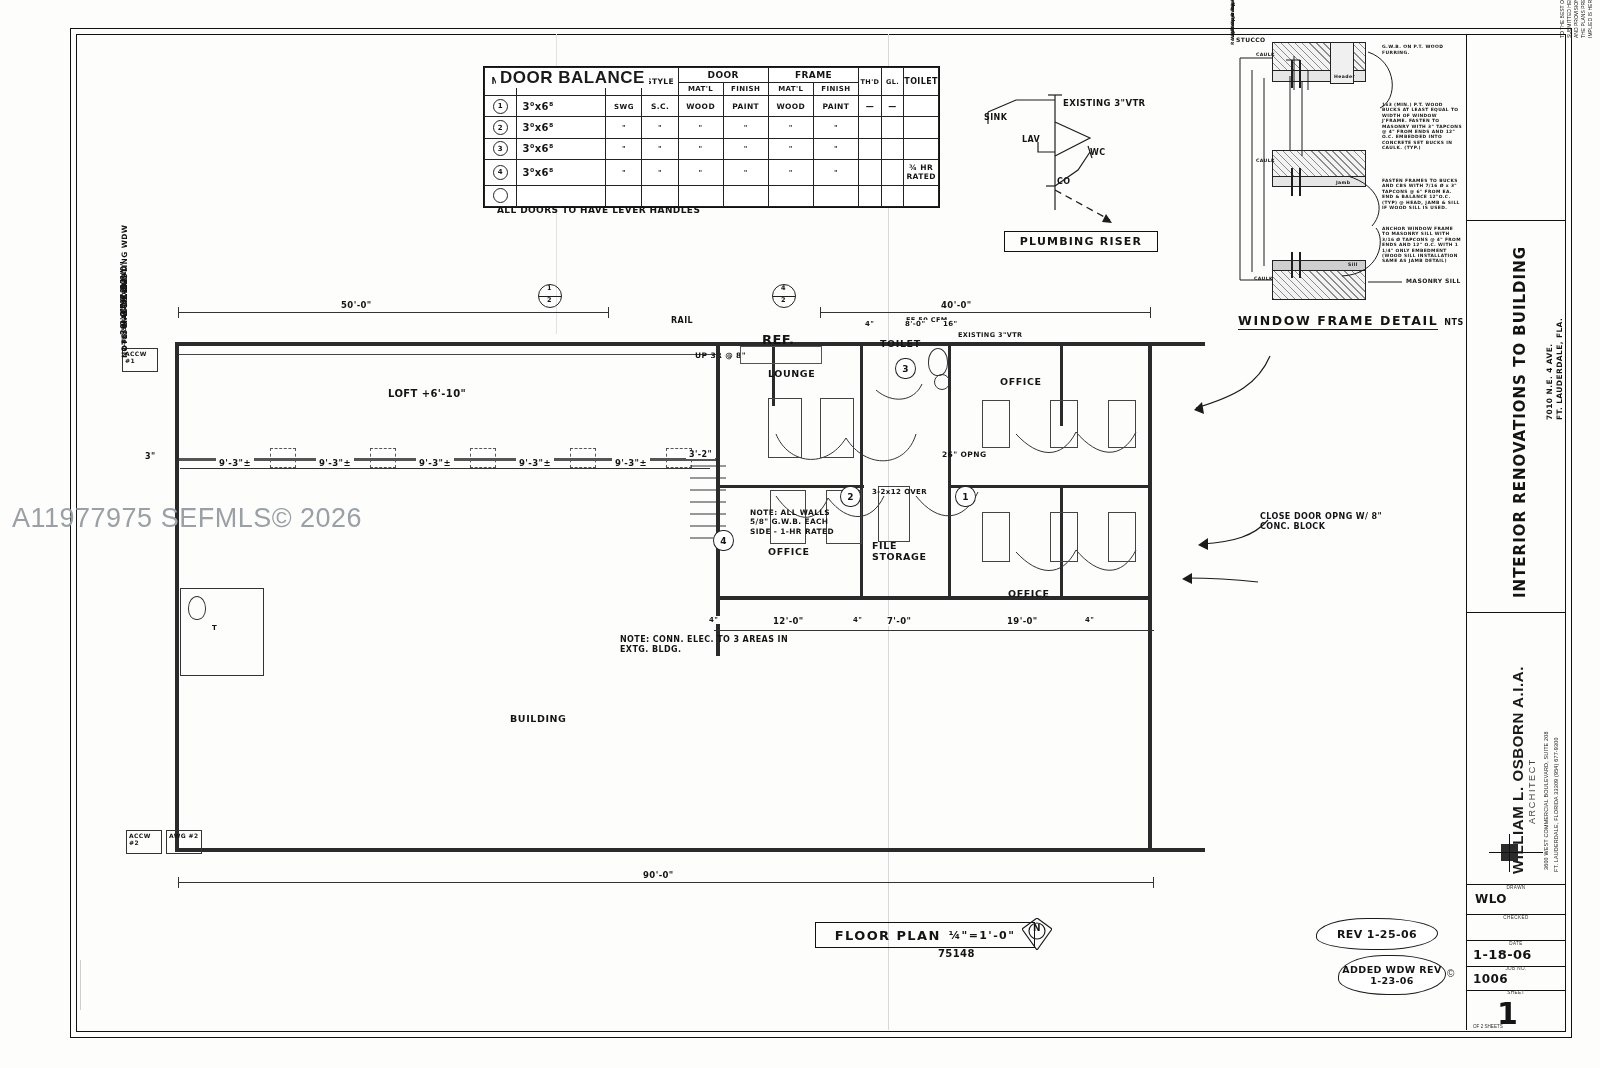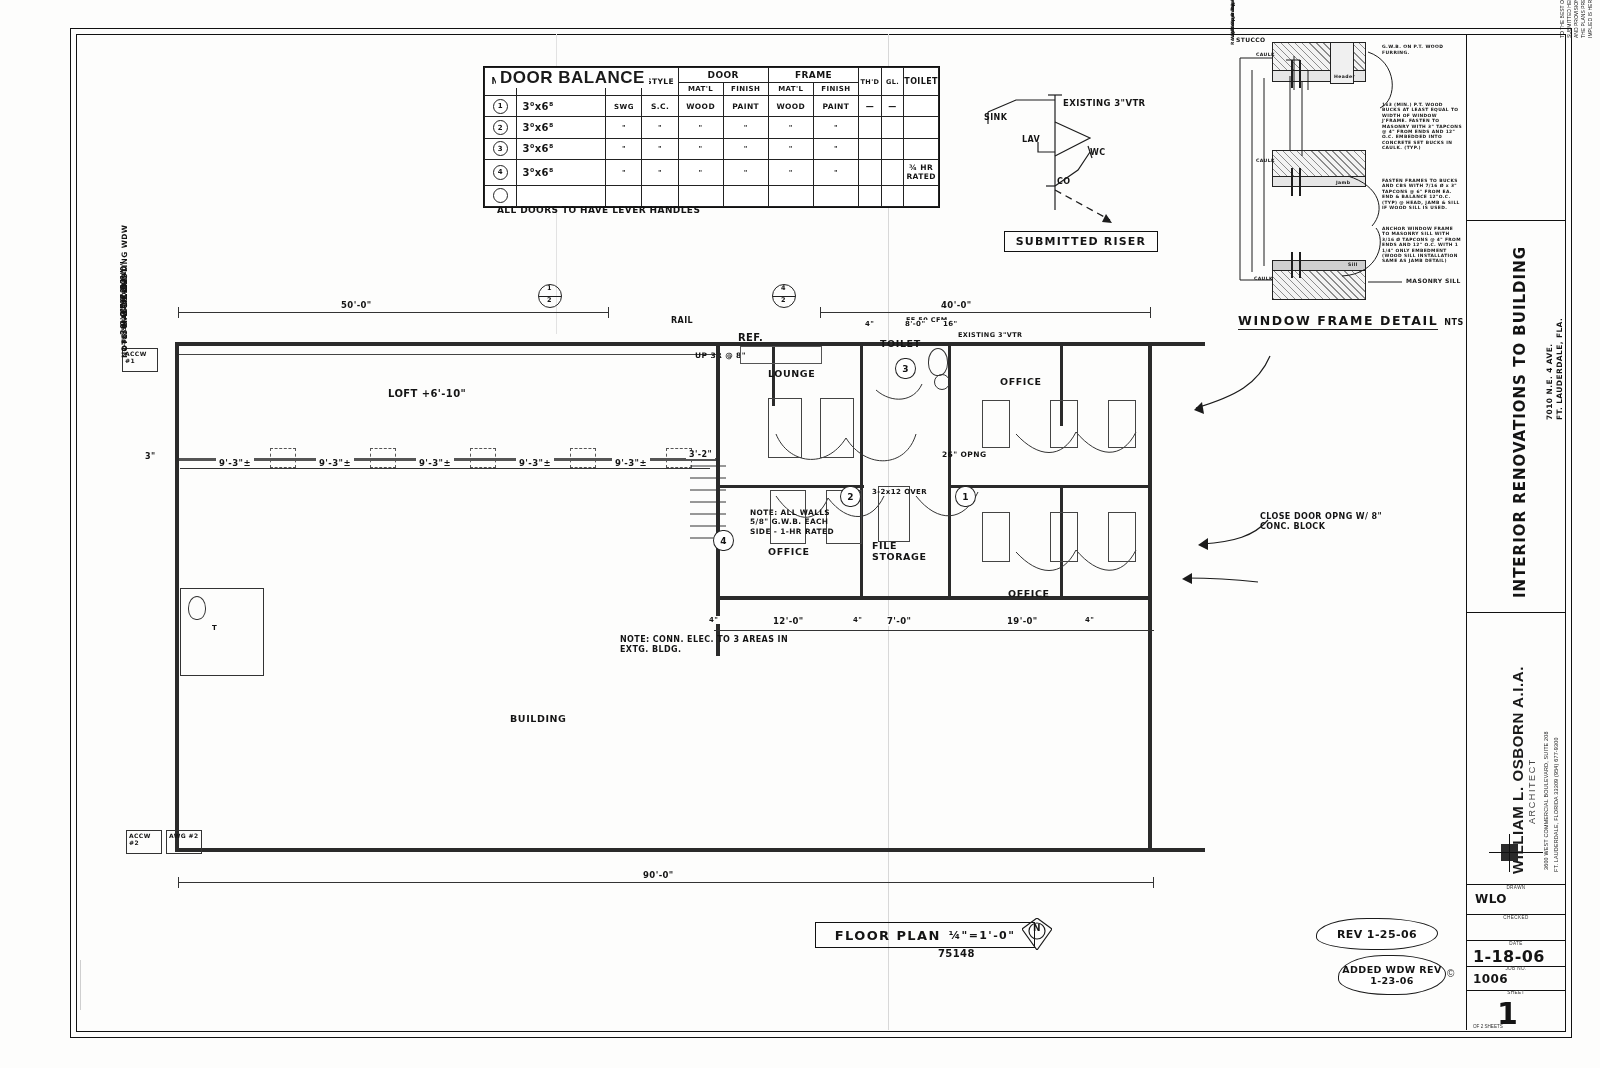--- a/index.html
+++ b/index.html
@@ -213,21 +213,21 @@
       <path d="M95 100 L150 130" stroke="#1d1d1d" stroke-width="1.3" fill="none" stroke-dasharray="7 5"></path>
       <path d="M146 124 L152 133 L142 132 Z" fill="#1d1d1d"></path>
     </svg>
   </div>
   <div class="abs hand" style="left:984px;top:113px;font-size:8px;">SINK</div>
   <div class="abs hand" style="left:1022px;top:135px;font-size:8px;">LAV</div>
   <div class="abs hand" style="left:1090px;top:148px;font-size:8px;">WC</div>
   <div class="abs hand" style="left:1057px;top:177px;font-size:8px;">CO</div>
   <div class="abs hand" style="left:1063px;top:98px;font-size:8.5px;">EXISTING 3"VTR</div>
   <div class="abs ctr" id="riser-title">
-    <span class="hand">SUBMITTED RISER</span>
+    <span class="hand">PLUMBING RISER</span>
   </div>
 
   <div class="abs" style="left:1230px;top:30px;width:232px;height:285px;">
 
     <div class="wfd-box hatch" style="left:42px;top:12px;width:92px;height:28px;"></div>
     <div class="wfd-box" style="left:42px;top:40px;width:92px;height:10px;background:#e6e6e6;"></div>
     <div class="wfd-box" style="left:100px;top:12px;width:22px;height:40px;background:#f0f0f0;"></div>
 
     <div class="wfd-box hatch" style="left:42px;top:120px;width:92px;height:26px;"></div>
     <div class="wfd-box" style="left:42px;top:146px;width:92px;height:9px;background:#e6e6e6;"></div>
@@ -306,21 +306,21 @@
     <div class="tb-cell" style="top:850px;height:30px;">
       <div class="abs" style="left:0;top:1px;width:98px;text-align:center;font-size:4.6px;letter-spacing:.4px;color:#333;">DRAWN</div>
       <div class="abs hand" style="left:8px;top:8px;font-size:12px;">WLO</div>
     </div>
     <div class="tb-cell" style="top:880px;height:26px;">
       <div class="abs" style="left:0;top:1px;width:98px;text-align:center;font-size:4.6px;letter-spacing:.4px;color:#333;">CHECKED</div>
       <div class="abs hand" style="left:8px;top:8px;font-size:12px;"></div>
     </div>
     <div class="tb-cell" style="top:906px;height:26px;">
       <div class="abs" style="left:0;top:1px;width:98px;text-align:center;font-size:4.6px;letter-spacing:.4px;color:#333;">DATE</div>
-      <div class="abs hand" style="left:6px;top:7px;font-size:16px;">1-18-06</div>
+      <div class="abs hand" style="left:6px;top:7px;font-size:13px;">1-18-06</div>
     </div>
     <div class="tb-cell" style="top:932px;height:24px;text-decoration:underline;">
       <div class="abs" style="left:0;top:0;width:98px;text-align:center;font-size:4.6px;letter-spacing:.4px;color:#333;">JOB NO.</div>
       <div class="abs hand" style="left:6px;top:6px;font-size:12px;">1006</div>
     </div>
     <div class="abs" style="left:0;top:956px;width:98px;text-align:center;font-size:4.6px;letter-spacing:.4px;color:#333;">SHEET</div>
     <div class="abs hand" style="left:30px;top:962px;font-size:30px;">1</div>
     <div class="abs" style="left:6px;top:990px;font-size:4.6px;color:#333;">OF  2  SHEETS</div>
   </div>
   <div class="abs" style="left:1447px;top:968px;font-size:10px;color:#333;">©</div>
@@ -398,21 +398,21 @@
     <div class="abs" style="left:758px;top:196px;width:30px;height:54px;border:1px solid #444;"></div>
     <div class="abs" style="left:862px;top:110px;width:26px;height:46px;border:1px solid #444;"></div>
     <div class="abs" style="left:930px;top:110px;width:26px;height:46px;border:1px solid #444;"></div>
     <div class="abs" style="left:988px;top:110px;width:26px;height:46px;border:1px solid #444;"></div>
     <div class="abs" style="left:862px;top:222px;width:26px;height:48px;border:1px solid #444;"></div>
     <div class="abs" style="left:930px;top:222px;width:26px;height:48px;border:1px solid #444;"></div>
     <div class="abs" style="left:988px;top:222px;width:26px;height:48px;border:1px solid #444;"></div>
 
     <div class="abs" style="left:808px;top:58px;width:18px;height:26px;border:1.2px solid #333;border-radius:50% 50% 45% 45%;"></div>
     <div class="abs" style="left:814px;top:84px;width:14px;height:14px;border:1.2px solid #333;border-radius:50%;"></div>
-    <div class="abs hand" style="left:618px;top:42px;font-size:10px;">REF.</div>
+    <div class="abs hand" style="left:642px;top:42px;font-size:13px;">REF.</div>
     <div class="abs" style="left:620px;top:56px;width:80px;height:16px;border:1px solid #555;"></div>
     <div class="abs hand" style="left:786px;top:26px;font-size:6.5px;">EF 50 CFM</div>
     <div class="abs hand" style="left:838px;top:42px;font-size:6.5px;line-height:1.15;">EXISTING 3"VTR</div>
 
     <div class="abs" style="left:60px;top:298px;width:82px;height:86px;border:1.4px solid #333;"></div>
     <div class="abs" style="left:68px;top:306px;width:16px;height:22px;border:1.2px solid #333;border-radius:50% 50% 45% 45%;"></div>
     <div class="abs hand" style="left:92px;top:334px;font-size:7px;">T</div>
 
     <div class="bub" style="left:720px;top:196px;width:19px;height:19px;">
       <span class="hand">2</span>
@@ -524,14 +524,15 @@
     <div class="hand" style="position:absolute;left:11px;top:5px;font-size:9px;">N</div>
   </div>
 
   <div class="cloud" style="left:1316px;top:918px;width:120px;height:30px;">
     <span class="hand">REV 1-25-06</span>
   </div>
   <div class="cloud" style="left:1338px;top:955px;width:106px;height:38px;text-align:center;line-height:1.2;font-size:9.5px;">
     <span class="hand">ADDED WDW REV 1-23-06</span>
   </div>
 
+  <div class="abs" id="watermark">A11977975  SEFMLS© 2026</div>
 
 </div>
 
 </body></html>

